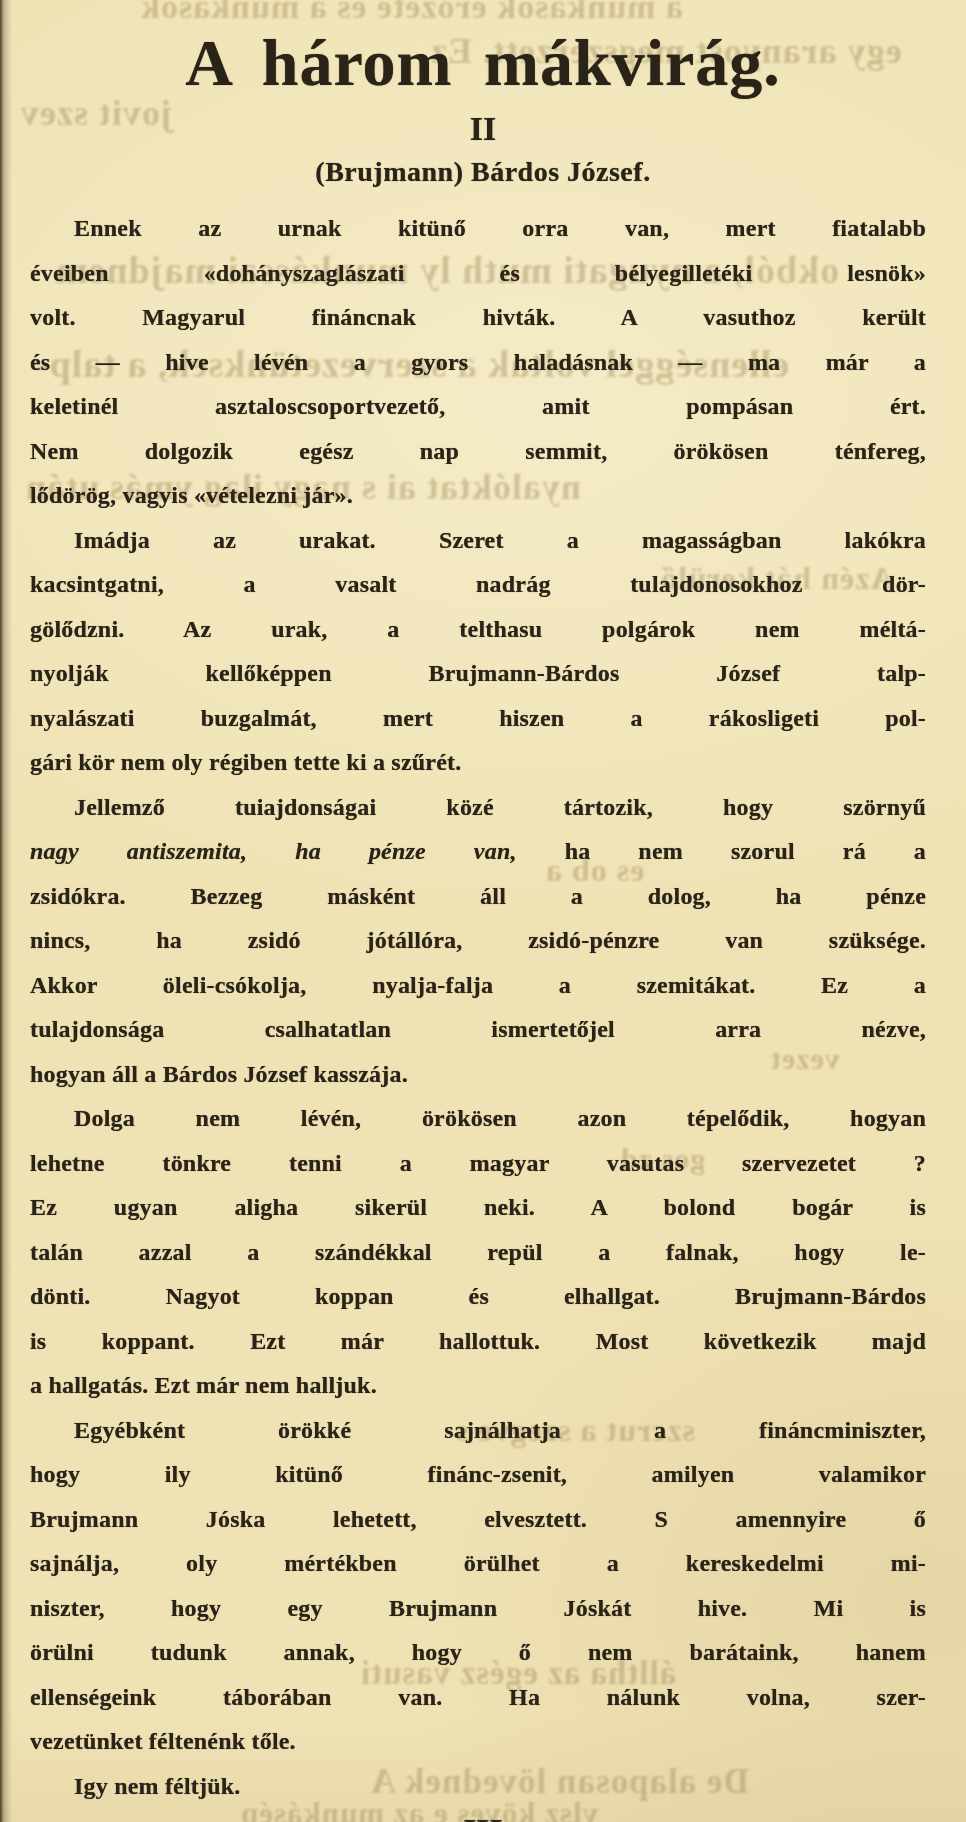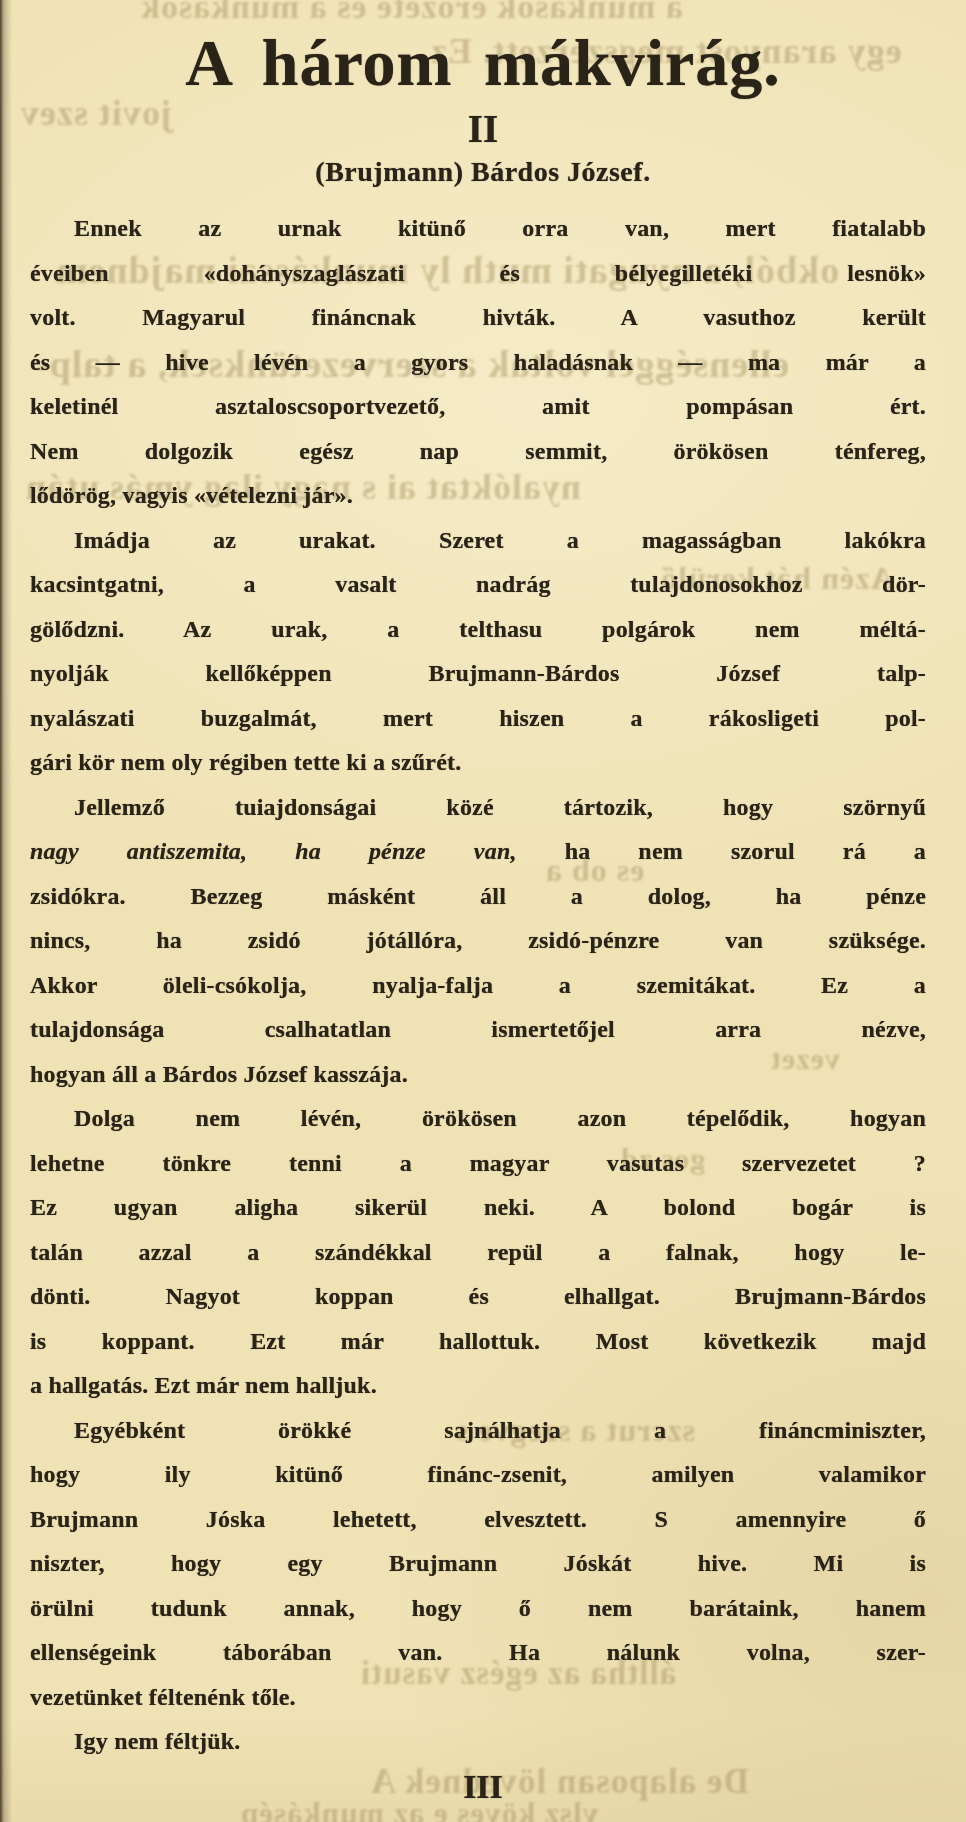--- a/index.html
+++ b/index.html
@@ -46,21 +46,21 @@
     font-size:66px;
     font-weight:700;
     line-height:82px;
     word-spacing:14px;
     letter-spacing:1px;
     text-shadow:0 0 1px rgba(42,35,23,0.75);
     font-family:Liberation Serif, serif;
   }
   .section-number{
     text-align:center;
-    font-size:39px;
+    font-size:34px;
     font-weight:700;
     line-height:38px;
     margin-top:6px;
     text-shadow:0 0 1px rgba(42,35,23,0.7);
   }
   .subtitle{
     text-align:center;
     font-size:28px;
     font-weight:700;
     line-height:48px;
@@ -158,20 +158,21 @@
           <div class="line">Ez ugyan aligha sikerül neki. A bolond bogár is</div>
           <div class="line">talán azzal a szándékkal repül a falnak, hogy le-</div>
           <div class="line">dönti. Nagyot koppan és elhallgat. Brujmann-Bárdos</div>
           <div class="line">is koppant. Ezt már hallottuk. Most következik majd</div>
           <div class="line last">a hallgatás. Ezt már nem halljuk.</div>
         </div>
         <div>
           <div class="line indent">Egyébként örökké sajnálhatja a fináncminiszter,</div>
           <div class="line">hogy ily kitünő finánc-zsenit, amilyen valamikor</div>
           <div class="line">Brujmann Jóska lehetett, elvesztett. S amennyire ő</div>
+          <div class="line">sajnálja, oly mértékben örülhet a kereskedelmi mi-</div>
           <div class="line">niszter, hogy egy Brujmann Jóskát hive. Mi is</div>
           <div class="line">örülni tudunk annak, hogy ő nem barátaink, hanem</div>
           <div class="line">ellenségeink táborában van. Ha nálunk volna, szer-</div>
           <div class="line last">vezetünket féltenénk tőle.</div>
         </div>
         <div>
           <div class="line last indent">Igy nem féltjük.</div>
         </div>
       </main>
 

